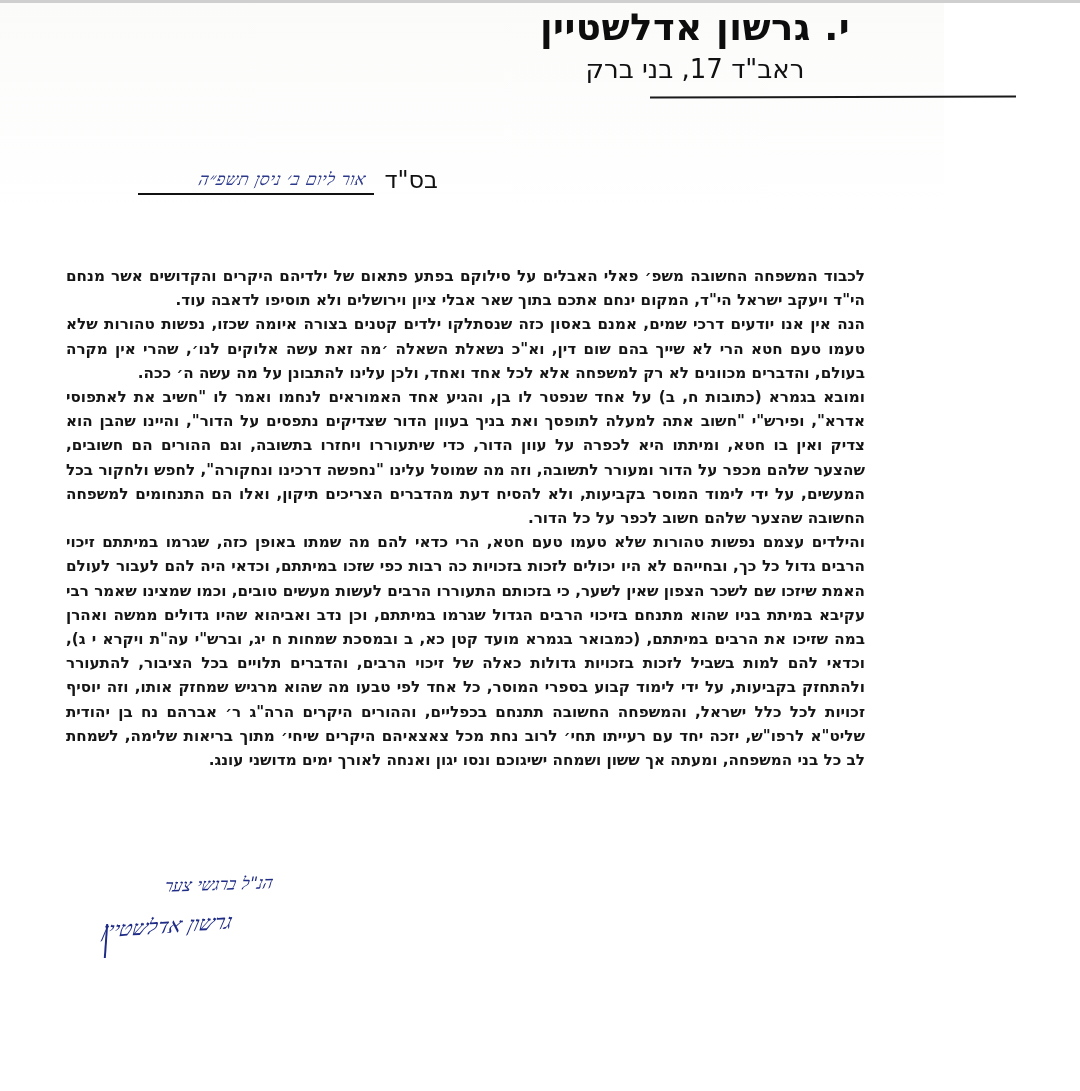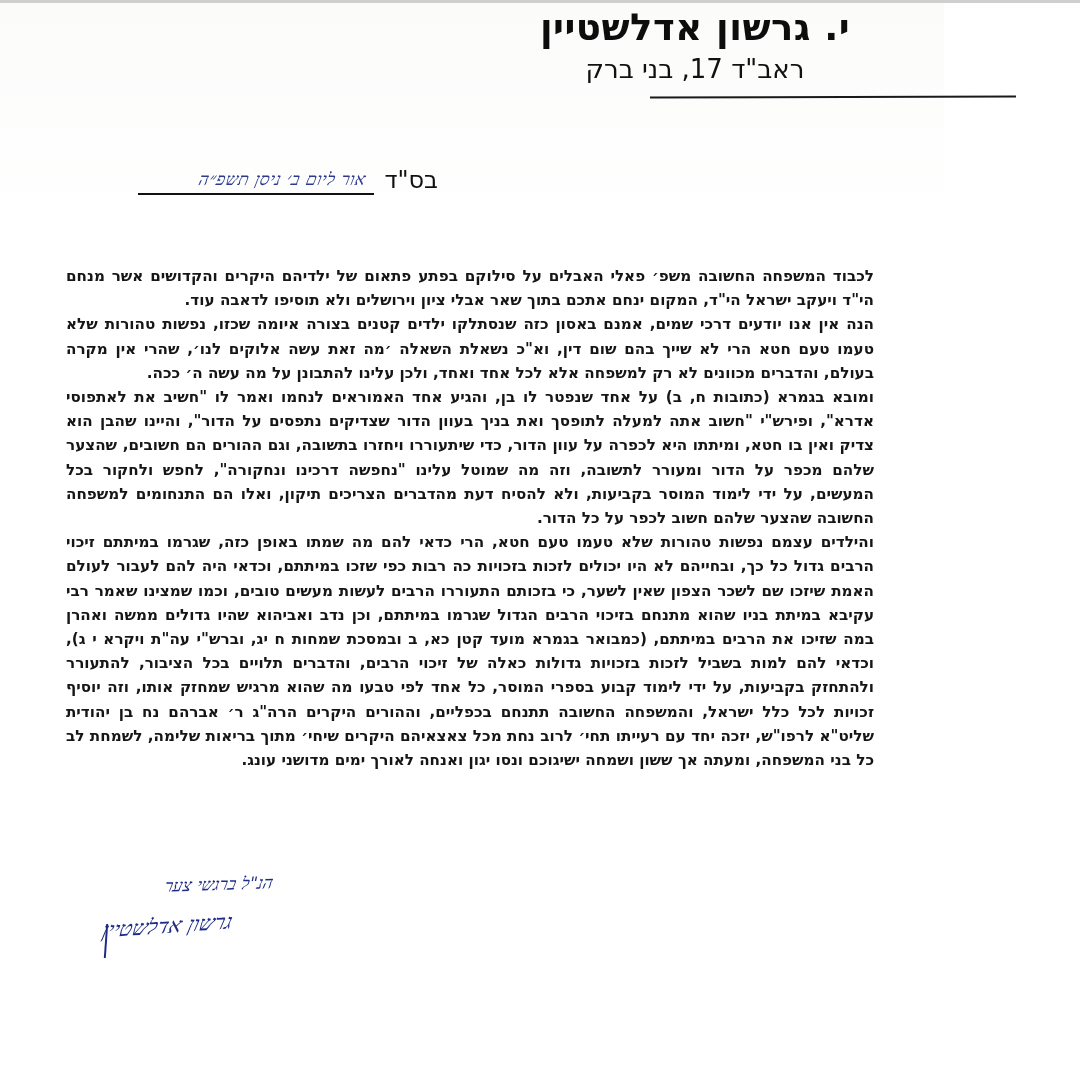--- a/index.html
+++ b/index.html
@@ -92,21 +92,21 @@
       font-family: "DejaVu Serif", serif;
       font-style: italic;
       font-size: 17px;
       color: #2d3a8c;
       transform: skewX(-12deg);
       letter-spacing: 0.5px;
     }
     .body-text {
       position: absolute;
       left: 66px;
-      right: 70px;
+      right: 79px;
       top: 264px;
       direction: rtl;
       text-align: justify;
       text-align-last: right;
       font-family: "DejaVu Sans", sans-serif;
       font-weight: bold;
       font-size: 15.2px;
       line-height: 24.2px;
       color: #161616;
     }

